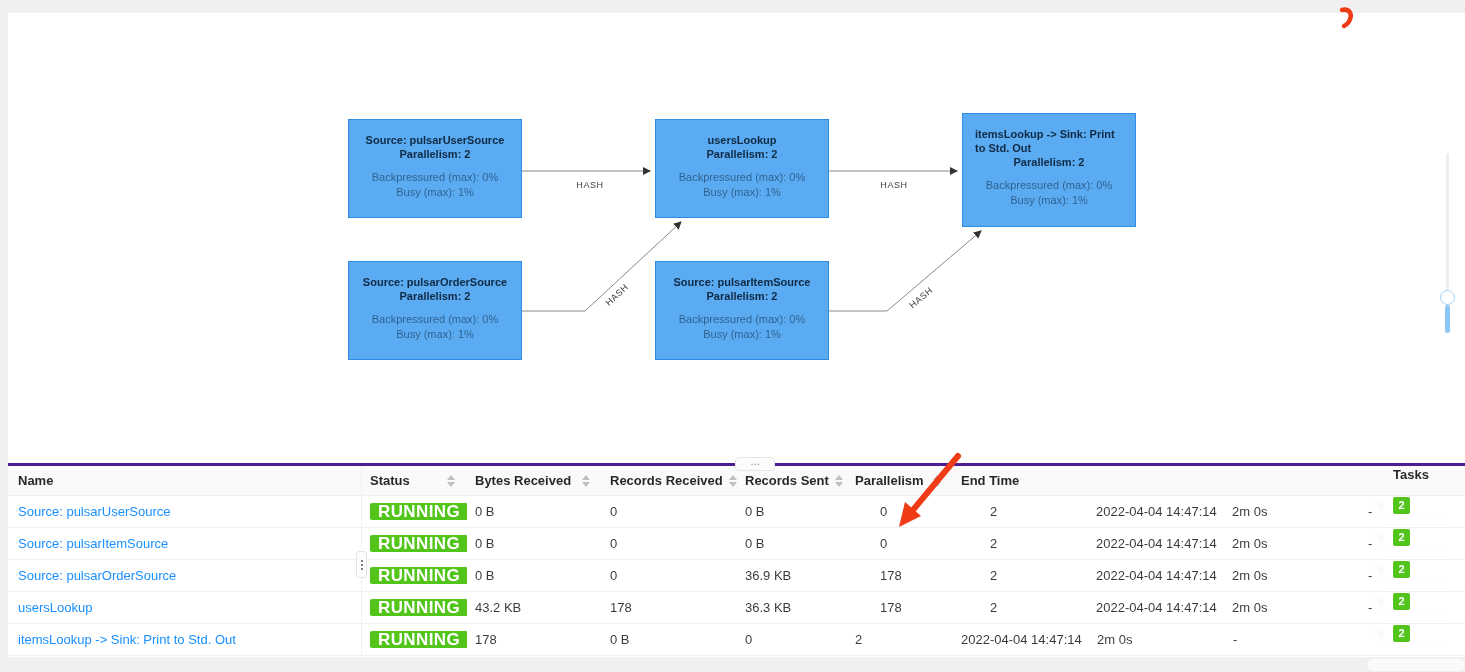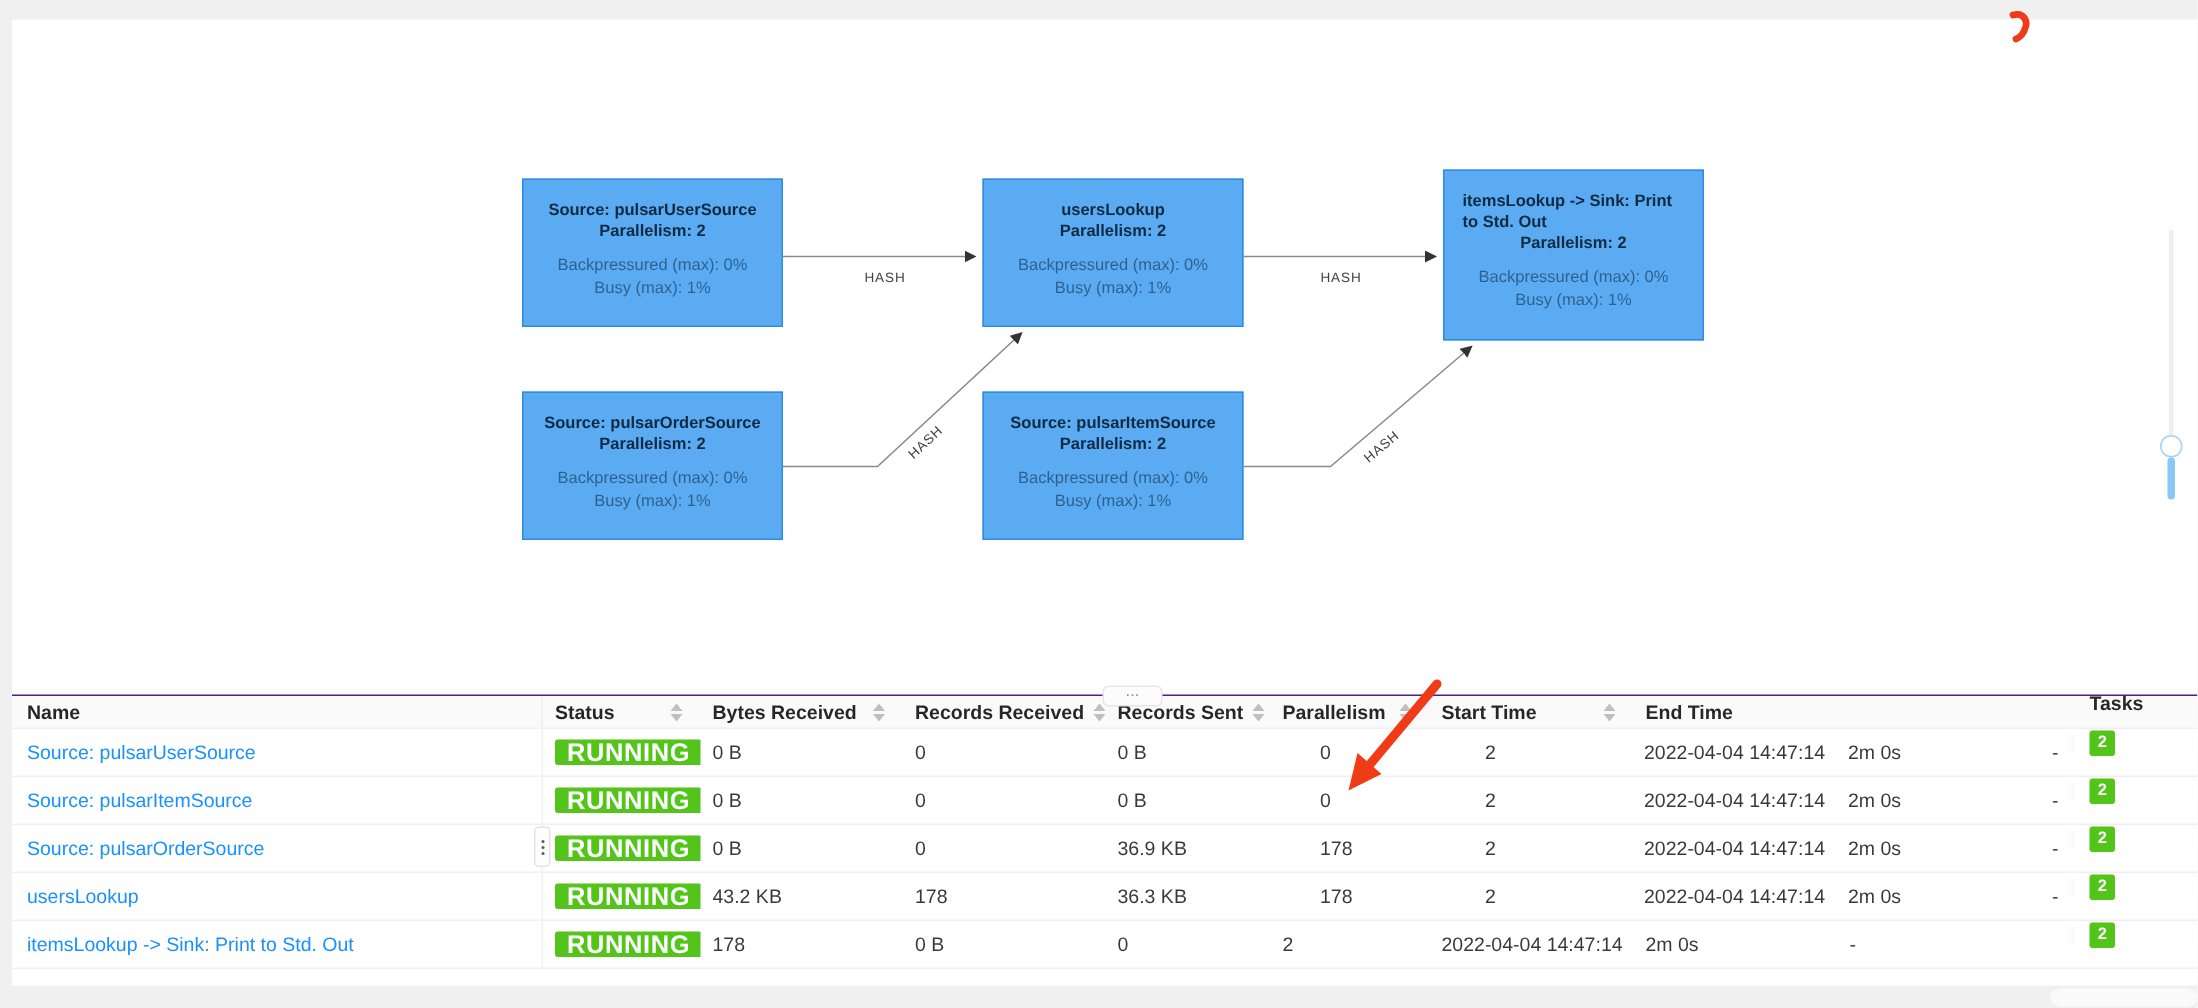--- a/index.html
+++ b/index.html
@@ -40,21 +40,21 @@
   .col-handle { position:absolute; left:348px; top:538px; width:11px; height:27px;
                 background:#fdfdfd; border:1px solid #e4e4e4; border-radius:3px;
                 display:flex; flex-direction:column; align-items:center; justify-content:center;
                 gap:2px; cursor:col-resize; z-index:6; }
   .col-handle i { width:2px; height:2px; border-radius:50%; background:#595959; }
 
   
   .ttable { position:absolute; left:0; right:0; top:450px; font-size:13px; color:rgba(0,0,0,0.78); }
   .trow { position:relative; display:flex; height:32px; border-bottom:1px solid #f0f0f0;
           background:#fff; align-items:stretch; }
-  .thead { height:23px; background:#fafafa; border-top:1px solid #4c1d95;
+  .thead { height:33px; background:#fafafa; border-top:3px solid #4c1d95;
            font-weight:600; color:rgba(0,0,0,0.85);justify-content:space-between; }
   .cell { display:flex; align-items:center; padding:0 8px; white-space:nowrap; overflow:hidden; }
   .cw-name { width:354px; padding:0 10px; border-right:1px solid #f0f0f0; }
   .cw-status { width:105px;gap:20px; }
   .cw-br { width:135px; } .cw-rr { width:135px; } .cw-bs { width:135px; }
   .cw-rs { width:110px; } .cw-par { width:106px; } .cw-st { width:136px; }
   .cw-dur { width:136px; } .cw-end { width:97px; flex:1 0 auto; }
   .thead .cell { justify-content:space-between; padding-right:12px; cursor:pointer; }
   .thead .cw-name { cursor:default; }
 
@@ -193,27 +193,20 @@
             <b class="dn"></b>
           </span>
         </div>
       <div class="cell cw-par">
           <span>Parallelism</span>
           <span class="sorter">
             <b class="up"></b>
             <b class="dn"></b>
           </span>
         </div>
-      <div class="cell cw-st">
-          <span>Start Time</span>
-          <span class="sorter">
-            <b class="up"></b>
-            <b class="dn"></b>
-          </span>
-        </div>
       <div class="cell cw-end">
           <span>End Time</span>
         </div>
       <div class="pin-tasks" style="background:#fafafa">
           <span>Tasks</span>
         </div>
     </div>
 
     <div class="trow">
       <div class="cell cw-name">

